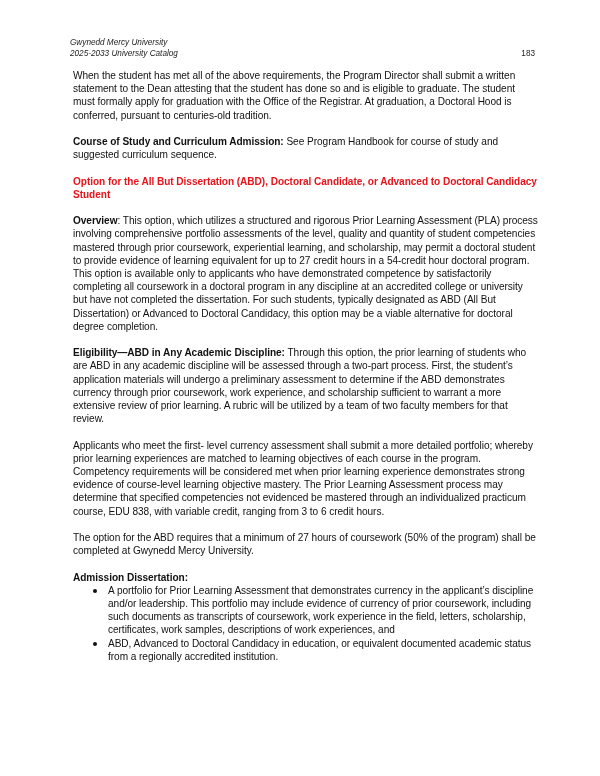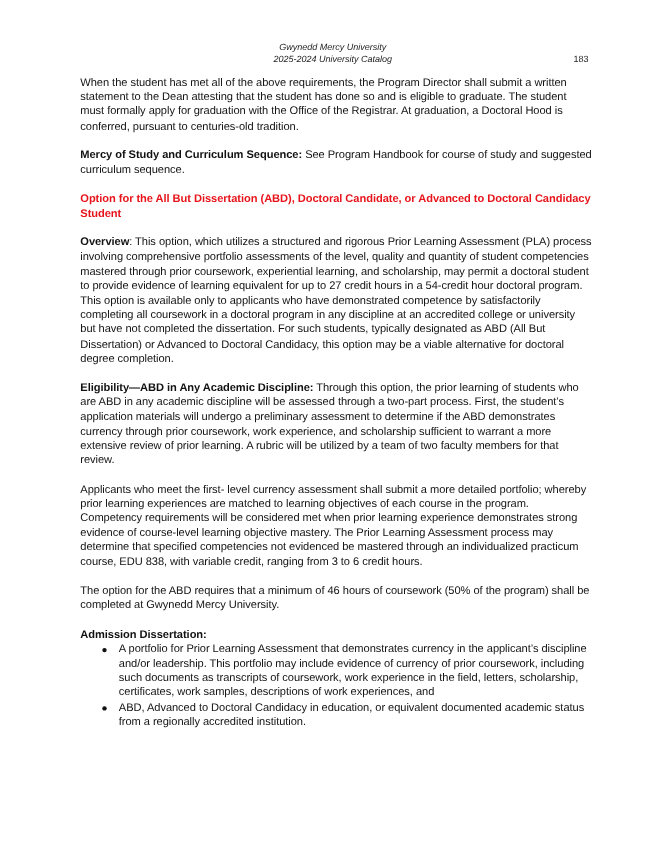--- a/index.html
+++ b/index.html
@@ -17,21 +17,20 @@
     }
     .header {
       position: absolute;
       left: 70px;
       top: 37px;
       width: 465px;
       font-size: 8.2px;
       font-style: italic;
       line-height: 11px;
       color: #222;
-      text-align: center;
     }
     .header .page-number {
       position: absolute;
       right: 0;
       top: 11px;
       font-style: normal;
     }
     .content {
       position: absolute;
       left: 73px;
@@ -69,38 +68,38 @@
       height: 4px;
       border-radius: 50%;
       background: #111;
     }
   </style>
 </head>
 <body>
 
 <div class="header">
   <div>Gwynedd Mercy University</div>
-  <div>2025-2024 University Catalog</div>
+  <div>2025-2033 University Catalog</div>
   <div class="page-number">183</div>
 </div>
 
 <div class="content">
   <p>When the student has met all of the above requirements, the Program Director shall submit a written statement to the Dean attesting that the student has done so and is eligible to graduate. The student must formally apply for graduation with the Office of the Registrar. At graduation, a Doctoral Hood is conferred, pursuant to centuries-old tradition.</p>
 
-  <p><span class="bold">Mercy of Study and Curriculum Sequence:</span><span> See Program Handbook for course of study and suggested curriculum sequence.</span></p>
+  <p><span class="bold">Course of Study and Curriculum Admission:</span><span> See Program Handbook for course of study and suggested curriculum sequence.</span></p>
 
   <div class="red-heading">Option for the All But Dissertation (ABD), Doctoral Candidate, or Advanced to Doctoral Candidacy Student</div>
 
   <p><span class="bold">Overview</span><span>: This option, which utilizes a structured and rigorous Prior Learning Assessment (PLA) process involving comprehensive portfolio assessments of the level, quality and quantity of student competencies mastered through prior coursework, experiential learning, and scholarship, may permit a doctoral student to provide evidence of learning equivalent for up to 27 credit hours in a 54-credit hour doctoral program. This option is available only to applicants who have demonstrated competence by satisfactorily completing all coursework in a doctoral program in any discipline at an accredited college or university but have not completed the dissertation. For such students, typically designated as ABD (All But Dissertation) or Advanced to Doctoral Candidacy, this option may be a viable alternative for doctoral degree completion.</span></p>
 
   <p><span class="bold">Eligibility—ABD in Any Academic Discipline:</span><span> Through this option, the prior learning of students who are ABD in any academic discipline will be assessed through a two-part process. First, the student’s application materials will undergo a preliminary assessment to determine if the ABD demonstrates currency through prior coursework, work experience, and scholarship sufficient to warrant a more extensive review of prior learning. A rubric will be utilized by a team of two faculty members for that review.</span></p>
 
 
   <p>Applicants who meet the first- level currency assessment shall submit a more detailed portfolio; whereby prior learning experiences are matched to learning objectives of each course in the program. Competency requirements will be considered met when prior learning experience demonstrates strong evidence of course-level learning objective mastery. The Prior Learning Assessment process may determine that specified competencies not evidenced be mastered through an individualized practicum course, EDU 838, with variable credit, ranging from 3 to 6 credit hours.</p>
 
-  <p>The option for the ABD requires that a minimum of 46 hours of coursework (50% of the program) shall be completed at Gwynedd Mercy University.</p>
+  <p>The option for the ABD requires that a minimum of 27 hours of coursework (50% of the program) shall be completed at Gwynedd Mercy University.</p>
 
   <div class="bold">Admission Dissertation:</div>
   <ul class="admission-list">
     <li>A portfolio for Prior Learning Assessment that demonstrates currency in the applicant’s discipline and/or leadership. This portfolio may include evidence of currency of prior coursework, including such documents as transcripts of coursework, work experience in the field, letters, scholarship, certificates, work samples, descriptions of work experiences, and</li>
     <li>ABD, Advanced to Doctoral Candidacy in education, or equivalent documented academic status from a regionally accredited institution.</li>
   </ul>
 </div>
 
 </body></html>

